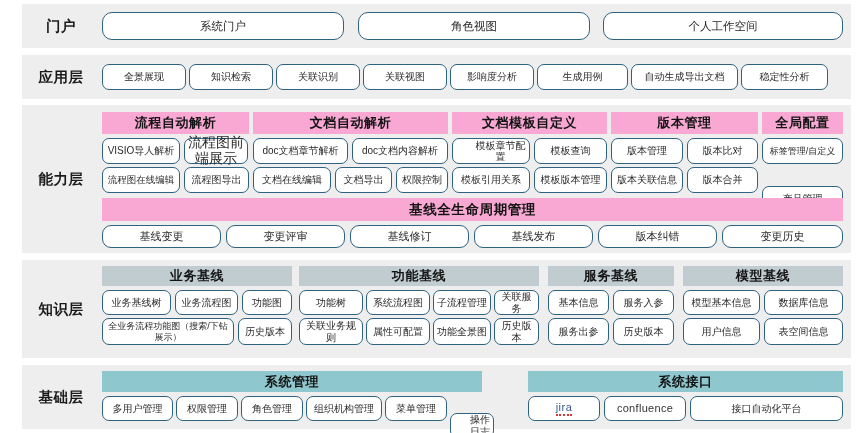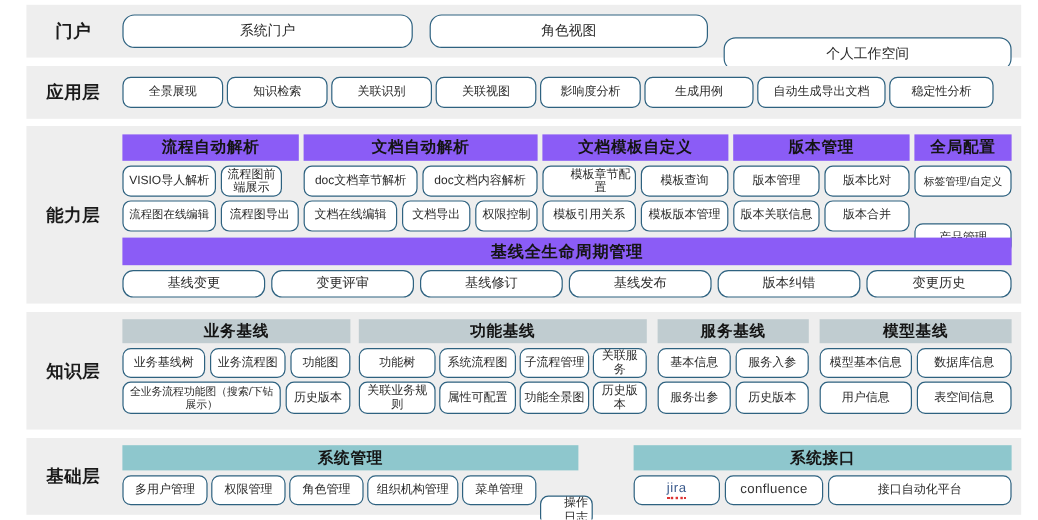--- a/index.html
+++ b/index.html
@@ -41,42 +41,42 @@
   .pill.big{font-size:11px;border-radius:9px;}
   .pill.portal{font-size:11.5px;border-radius:10px;}
 
   
   .ghead{
     box-sizing:border-box;
     display:flex;align-items:center;justify-content:center;
     font-size:13px;font-weight:bold;color:#141414;
     letter-spacing:.6px;
   }
-  .ghead.blue{background:#8b5cf6;}
+  .ghead.blue{background:#f9a8d4;}
   .ghead.gray{background:#c0ccd0;}
   .ghead.teal{background:#8ec7cd;}
   .ghead.wide{font-size:13.5px;}
 
   .abs{position:absolute;}
 
   .jira{color:#3a5a8c;font-size:11px;letter-spacing:.5px;
         border-bottom:2px dotted #d33;padding-bottom:0px;}
   .conf{color:#333;font-size:11px;letter-spacing:.3px;}
 </style>
 </head>
 <body>
 
 <div class="canvas">
 
   <div class="band" style="top:4px;height:44px;">
     <div class="band-label">门户</div>
     <div class="band-body">
       <div class="pill portal abs" style="left:2px;top:8px;width:242px;height:28px;">系统门户</div>
       <div class="pill portal abs" style="left:258px;top:8px;width:232px;height:28px;">角色视图</div>
-      <div class="pill portal abs" style="left:503px;top:8px;width:240px;height:28px;margin-top:19px;">个人工作空间</div>
+      <div class="pill portal abs" style="left:503px;top:8px;width:240px;height:28px;">个人工作空间</div>
     </div>
   </div>
 
   <div class="band" style="top:55px;height:44px;">
     <div class="band-label">应用层</div>
     <div class="band-body">
       <div class="pill abs" style="left:2px;top:9px;width:84px;height:26px;">全景展现</div>
       <div class="pill abs" style="left:89px;top:9px;width:84px;height:26px;">知识检索</div>
       <div class="pill abs" style="left:176px;top:9px;width:84px;height:26px;">关联识别</div>
       <div class="pill abs" style="left:263px;top:9px;width:84px;height:26px;">关联视图</div>
@@ -86,21 +86,21 @@
       <div class="pill abs" style="left:641px;top:9px;width:87px;height:26px;">稳定性分析</div>
     </div>
   </div>
 
   <div class="band" style="top:105px;height:148px;">
     <div class="band-label">能力层</div>
     <div class="band-body">
 
       <div class="ghead blue abs" style="left:2px;top:7px;width:147px;height:22px;">流程自动解析</div>
       <div class="pill abs" style="left:2px;top:33px;width:78px;height:26px;">VISIO导人解析</div>
-      <div class="pill abs" style="left:84px;top:33px;width:51px;height:26px;font-size:10px;">流程图前端展示</div>
+      <div class="pill abs" style="left:84px;top:33px;width:64px;height:26px;font-size:14px;">流程图前端展示</div>
       <div class="pill abs" style="left:2px;top:62px;width:78px;height:26px;font-size:9.5px;">流程图在线编辑</div>
       <div class="pill abs" style="left:84px;top:62px;width:65px;height:26px;">流程图导出</div>
 
       <div class="ghead blue abs" style="left:153px;top:7px;width:195px;height:22px;">文档自动解析</div>
       <div class="pill abs" style="left:153px;top:33px;width:95px;height:26px;">doc文档章节解析</div>
       <div class="pill abs" style="left:252px;top:33px;width:96px;height:26px;">doc文档内容解析</div>
       <div class="pill abs" style="left:153px;top:62px;width:78px;height:26px;">文档在线编辑</div>
       <div class="pill abs" style="left:235px;top:62px;width:57px;height:26px;">文档导出</div>
       <div class="pill abs" style="left:296px;top:62px;width:52px;height:26px;">权限控制</div>
 

